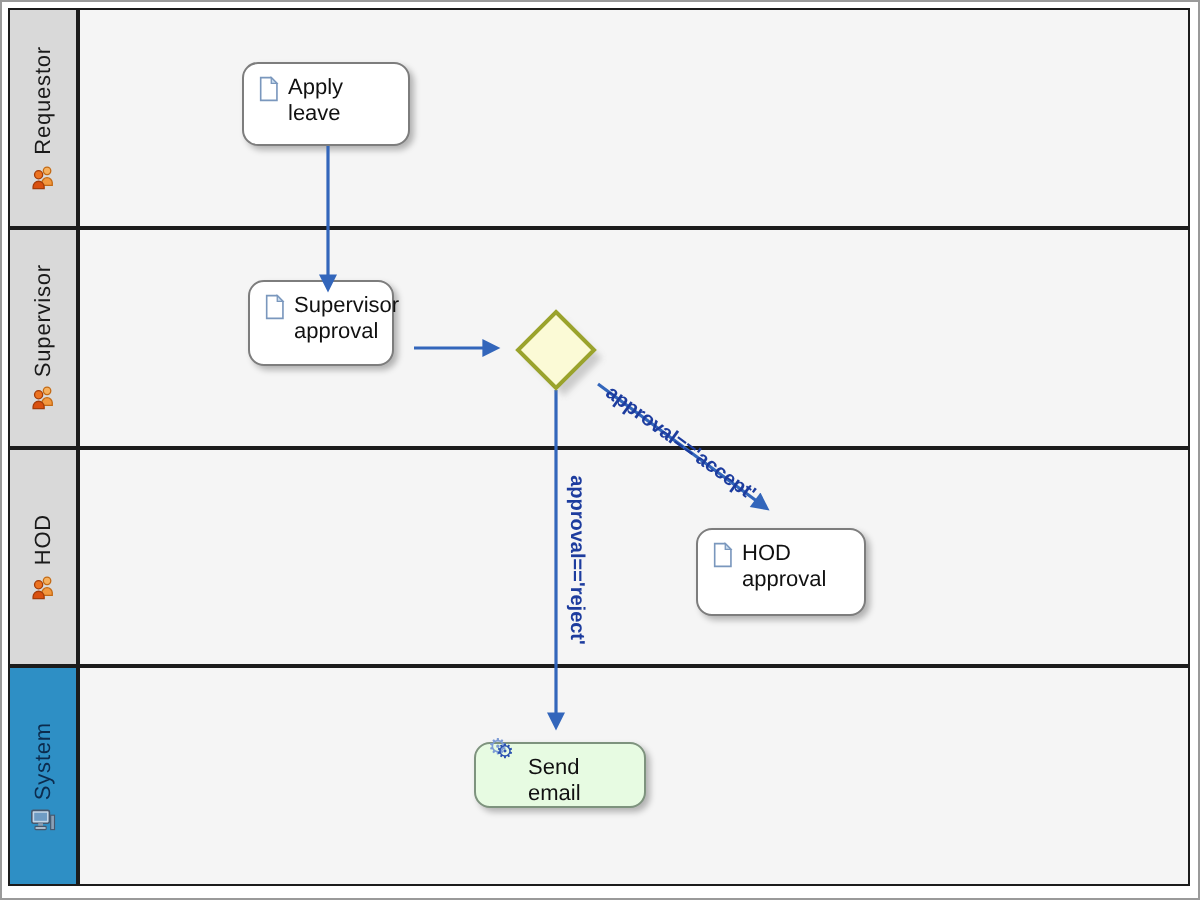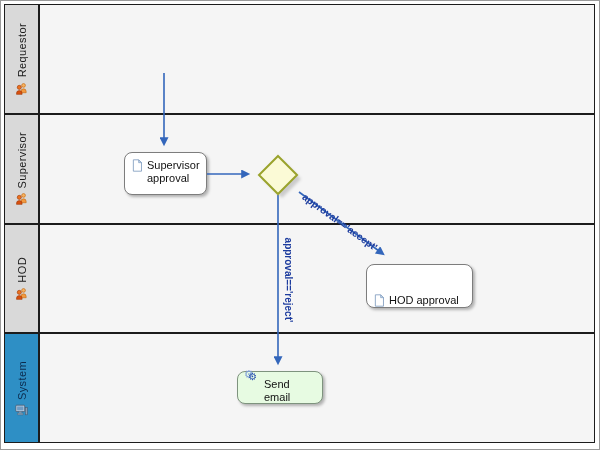--- a/index.html
+++ b/index.html
@@ -46,22 +46,22 @@
     background: #ffffff;
     border: 1px solid #7d7d7d;
     border-radius: 8px;
     box-shadow: 2px 2px 3px rgba(0,0,0,0.28);
     display: flex; align-items: flex-start; gap: 4px;
     padding: 6px 5px 0 6px;
     font-size: 11px; line-height: 13px; color: #111111;
   }
   .task .task-icon { line-height: 0; flex: 0 0 auto; margin-top: 0px; }
   #task-apply-leave        { left: 120px; top: 30px;  width: 84px; height: 42px; }
-  #task-supervisor-approval{ left: 123px; top: 151px; width: 83px; height: 43px; }
-  #task-hod-approval       { left: 365px; top: 263px; width: 107px; height: 44px; align-items: flex-end; }
+  #task-supervisor-approval{ left: 123px; top: 139px; width: 73px; height: 43px; }
+  #task-hod-approval       { left: 347px; top: 263px; width: 85px; height: 44px; }
   #task-send-email         { left: 236px; top: 370px; width: 86px; height: 33px;
                              background: #e7fbe2; border-color: #7e937e; }
   .gears { position: relative; display: inline-block; width: 16px; height: 14px; }
   .gears .g1 { position: absolute; left: 0; top: -4px; font-size: 11px; color: #7d9cd6; }
   .gears .g2 { position: absolute; left: 4px; top: -1px; font-size: 10px; color: #2a52b0; }
   
   .overlay {
     position: absolute; left: 0; top: 0;
     width: 600px; height: 450px;
     pointer-events: none;
@@ -138,20 +138,29 @@
             <rect x="3" y="11.5" width="7" height="2" rx="0.5" fill="#a8bccd" stroke="#46586e" stroke-width="0.7"></rect>
             <rect x="12.8" y="4.5" width="2.4" height="9" fill="#8ba0b6" stroke="#46586e" stroke-width="0.7"></rect>
           </svg>
         </span>
       </div>
       <div class="lane-body"></div>
     </div>
 
   </div>
 
+  <div class="task" id="task-apply-leave">
+    <span class="task-icon">
+      <svg width="12" height="13" viewBox="0 0 14 16">
+        <path d="M2.5 1 h6.5 l3.5 3.5 v10.5 h-10 z" fill="#ffffff" stroke="#7a97bd" stroke-width="1"></path>
+        <path d="M9 1 l3.5 3.5 h-3.5 z" fill="#c9dcef" stroke="#7a97bd" stroke-width="0.8"></path>
+      </svg>
+    </span>
+    <span>Apply leave</span>
+  </div>
 
   <div class="task" id="task-supervisor-approval">
     <span class="task-icon">
       <svg width="12" height="13" viewBox="0 0 14 16">
         <path d="M2.5 1 h6.5 l3.5 3.5 v10.5 h-10 z" fill="#ffffff" stroke="#7a97bd" stroke-width="1"></path>
         <path d="M9 1 l3.5 3.5 h-3.5 z" fill="#c9dcef" stroke="#7a97bd" stroke-width="0.8"></path>
       </svg>
     </span>
     <span>Supervisor approval</span>
   </div>

